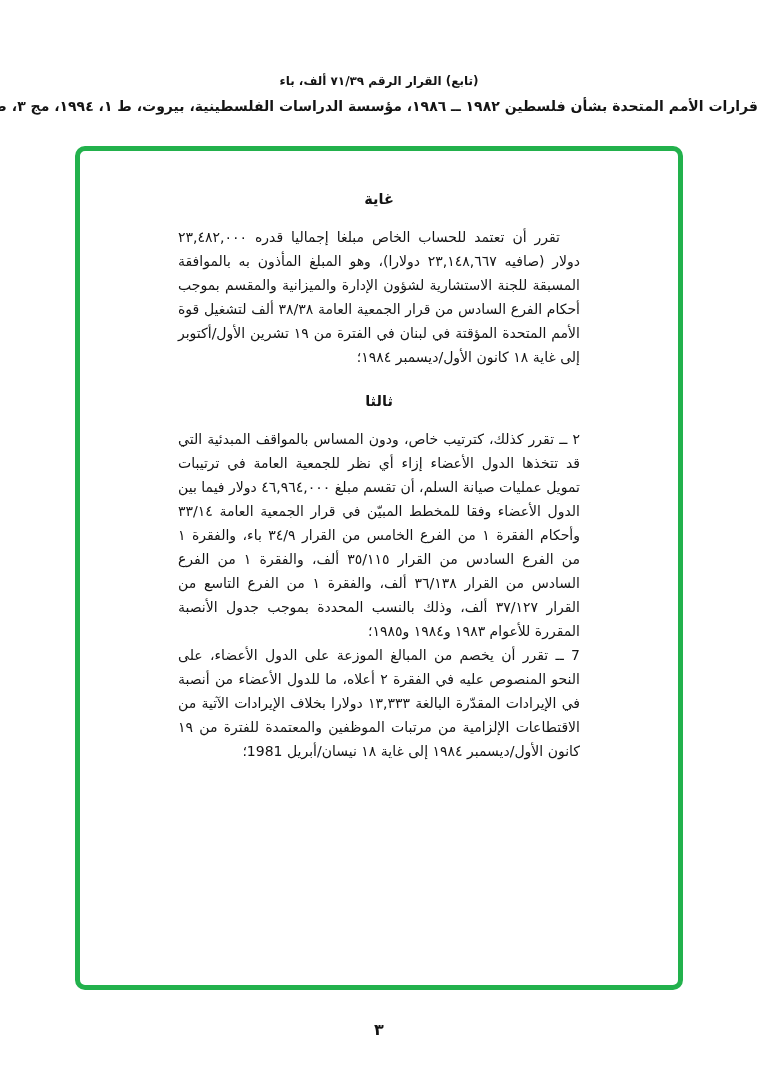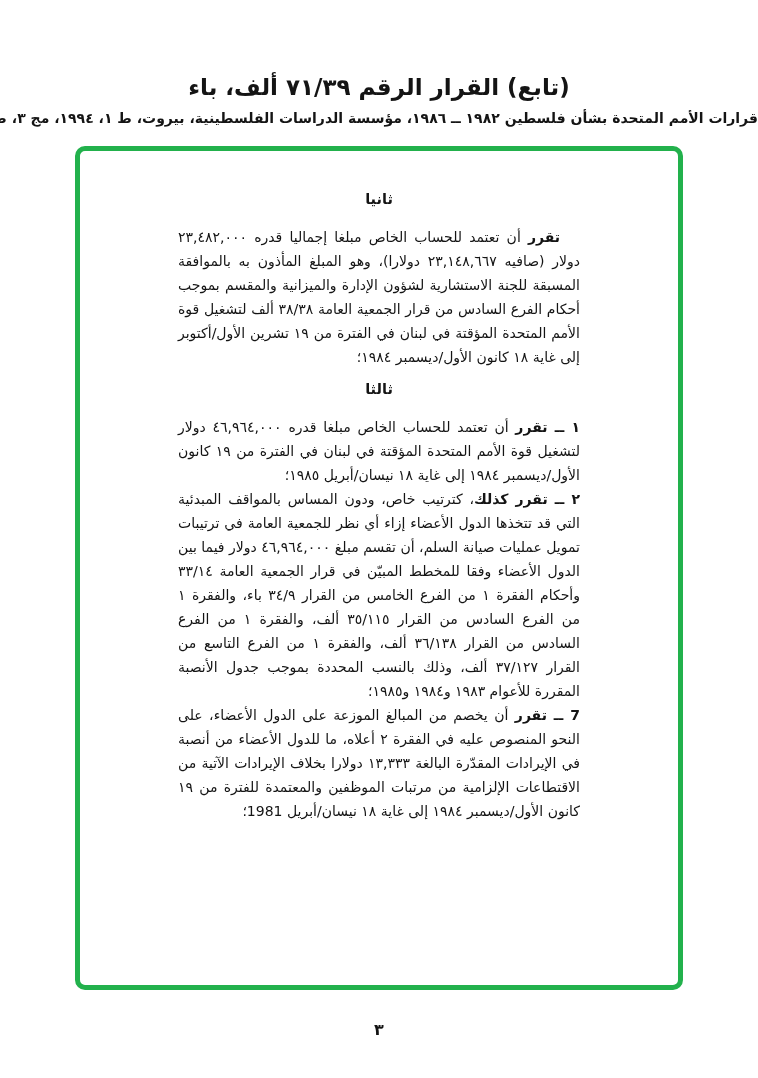--- a/index.html
+++ b/index.html
@@ -10,21 +10,21 @@
     position: relative;
     font-family: "DejaVu Sans", sans-serif;
     color: #141414;
     direction: rtl;
     overflow: hidden;
   }
   .page { width: 758px; height: 1078px; position: relative; }
 
   .doc-header { text-align: center; padding-top: 74px; }
   .doc-title {
-    font-size: 23px;
+    font-size: 12px;
     font-weight: bold;
     letter-spacing: 0.2px;
   }
   .doc-citation {
     font-size: 14px;
     font-weight: bold;
     margin-top: 10px;
     white-space: nowrap;
   }
 
@@ -46,24 +46,24 @@
     font-size: 14px;
     line-height: 24px;
     text-align: justify;
   }
   .section-heading {
     text-align: center;
     font-size: 14.5px;
     font-weight: bold;
     margin-bottom: 14px;
   }
-  .section + .section .section-heading { margin-top: 8px; }
+  .section + .section .section-heading { margin-top: 20px; }
   .para { text-align: justify; }
   .para.indent { text-indent: 20px; }
-  .lead { font-weight: bold; }
+  .lead { font-weight: normal; }
 
   .page-number {
     position: absolute;
     top: 1020px;
     left: 0;
     width: 100%;
     text-align: center;
     font-size: 16px;
     font-weight: bold;
   }
@@ -75,28 +75,27 @@
 
   <header class="doc-header">
     <h1 class="doc-title">(تابع) القرار الرقم ٧١/٣٩ ألف، باء</h1>
     <div class="doc-citation">قرارات الأمم المتحدة بشأن فلسطين ١٩٨٢ ــ ١٩٨٦، مؤسسة الدراسات الفلسطينية، بيروت، ط ١، ١٩٩٤، مج ٣، ص ١٧١- ١٧٤</div>
   </header>
 
   <div class="frame" style="border-color: rgb(34, 177, 76);">
     <div class="text-column">
 
       <section class="section">
-        <h2 class="section-heading">ثانيا</h2>
+        <h2 class="section-heading">غاية</h2>
         <p class="para indent"><strong class="lead">تقرر</strong><span> أن تعتمد للحساب الخاص مبلغا إجماليا قدره ٢٣,٤٨٢,٠٠٠ دولار (صافيه ٢٣,١٤٨,٦٦٧ دولارا)، وهو المبلغ المأذون به بالموافقة المسبقة للجنة الاستشارية لشؤون الإدارة والميزانية والمقسم بموجب أحكام الفرع السادس من قرار الجمعية العامة ٣٨/٣٨ ألف لتشغيل قوة الأمم المتحدة المؤقتة في لبنان في الفترة من ١٩ تشرين الأول/أكتوبر إلى غاية ١٨ كانون الأول/ديسمبر ١٩٨٤؛</span></p>
       </section>
 
       <section class="section">
         <h2 class="section-heading">ثالثا</h2>
 
-        <p class="para"><strong class="lead">١ ــ تقرر</strong><span> أن تعتمد للحساب الخاص مبلغا قدره ٤٦,٩٦٤,٠٠٠ دولار لتشغيل قوة الأمم المتحدة المؤقتة في لبنان في الفترة من ١٩ كانون الأول/ديسمبر ١٩٨٤ إلى غاية ١٨ نيسان/أبريل ١٩٨٥؛</span></p>
 
         <p class="para"><strong class="lead">٢ ــ تقرر كذلك</strong><span>، كترتيب خاص، ودون المساس بالمواقف المبدئية التي قد تتخذها الدول الأعضاء إزاء أي نظر للجمعية العامة في ترتيبات تمويل عمليات صيانة السلم، أن تقسم مبلغ ٤٦,٩٦٤,٠٠٠ دولار فيما بين الدول الأعضاء وفقا للمخطط المبيّن في قرار الجمعية العامة ٣٣/١٤ وأحكام الفقرة ١ من الفرع الخامس من القرار ٣٤/٩ باء، والفقرة ١ من الفرع السادس من القرار ٣٥/١١٥ ألف، والفقرة ١ من الفرع السادس من القرار ٣٦/١٣٨ ألف، والفقرة ١ من الفرع التاسع من القرار ٣٧/١٢٧ ألف، وذلك بالنسب المحددة بموجب جدول الأنصبة المقررة للأعوام ١٩٨٣ و١٩٨٤ و١٩٨٥؛</span></p>
 
         <p class="para"><strong class="lead">7 ــ تقرر</strong><span> أن يخصم من المبالغ الموزعة على الدول الأعضاء، على النحو المنصوص عليه في الفقرة ٢ أعلاه، ما للدول الأعضاء من أنصبة في الإيرادات المقدّرة البالغة ١٣,٣٣٣ دولارا بخلاف الإيرادات الآتية من الاقتطاعات الإلزامية من مرتبات الموظفين والمعتمدة للفترة من ١٩ كانون الأول/ديسمبر ١٩٨٤ إلى غاية ١٨ نيسان/أبريل 1981؛</span></p>
 
       </section>
 
     </div>
   </div>
 

